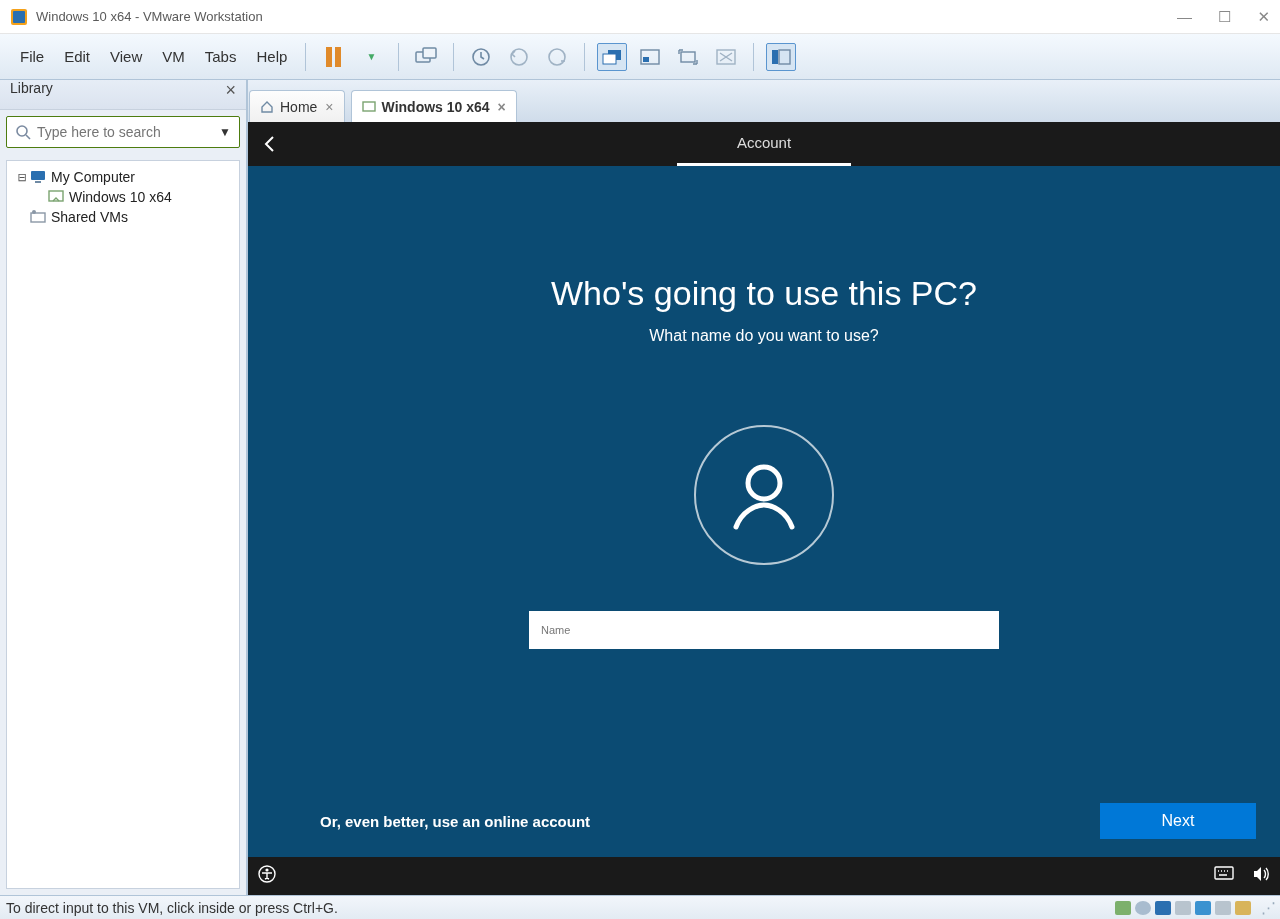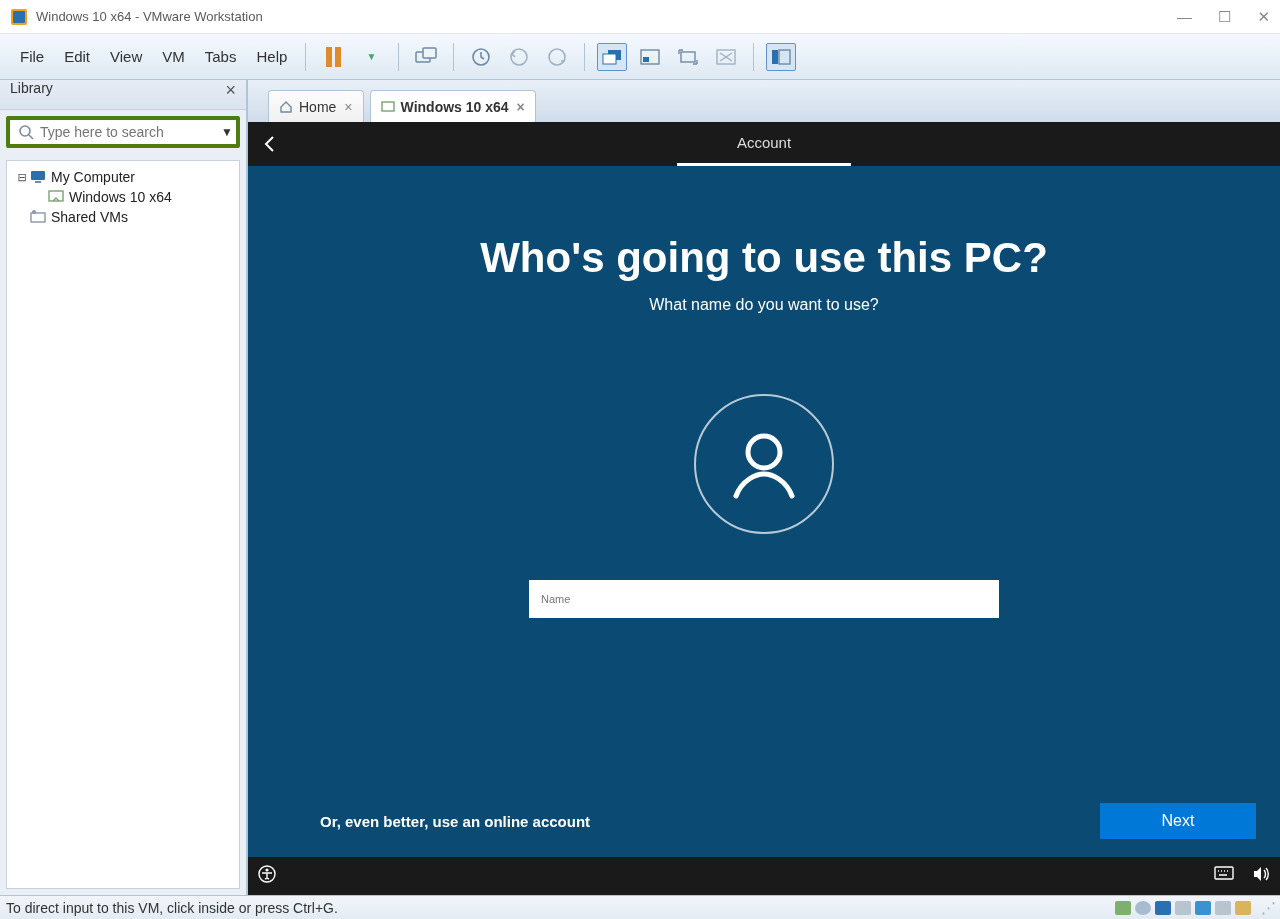--- a/index.html
+++ b/index.html
@@ -34,38 +34,38 @@
 .sidebar {
   width: 248px; background: #eaeff6; border-right: 2px solid #b0c4d8; display: flex; flex-direction: column;
 }
 .library-header {
   height: 30px; display: flex; align-items: flex-start; padding: 0 10px;
   background: linear-gradient(#e6edf6,#dbe3ef); border-bottom: 1px solid #c7d1de; font-size: 14px; color: #333;
 }
 .library-header .close { margin-left: auto; font-size: 18px; cursor: pointer; color: #555; }
 .search-wrap { padding: 6px; }
 .search-box {
-  height: 32px; display: flex; align-items: center; background: #fff; border: 4px solid #4d7c0f; border-radius: 2px; padding: 0 8px;
+  height: 32px; display: flex; align-items: center; background: #fff; border: 1px solid #4d7c0f; border-radius: 2px; padding: 0 8px;
 }
 .search-box svg { flex: 0 0 auto; margin-right: 6px; }
 .search-box input { border: none; outline: none; flex: 1; font-size: 14px; color: #666; background: transparent; }
 .search-box .caret { font-size: 12px; color: #333; cursor: pointer; }
 .tree {
   margin: 6px; flex: 1; background: #fff; border: 1px solid #c7d1de; padding: 6px 4px; font-size: 14px; color: #222;
 }
 .tree-row { display: flex; align-items: center; padding: 2px 2px; cursor: pointer; }
 .tree-row .toggle { width: 14px; text-align: center; color: #555; font-size: 11px; }
 .tree-row .ticon { width: 18px; display: inline-flex; align-items: center; justify-content: center; margin-right: 4px; }
 .tree-row.depth1 { padding-left: 4px; }
 .tree-row.depth2 { padding-left: 36px; }
 
 
 .main { flex: 1; display: flex; flex-direction: column; background: #d9e3ef; }
 .tabstrip {
-  height: 42px; background: linear-gradient(#e9f0f8,#cfdcea); display: flex; align-items: flex-end; padding: 0 20px;
+  height: 42px; background: linear-gradient(#e9f0f8,#cfdcea); display: flex; align-items: flex-end; padding: 0 1px;
 }
 .tab {
   height: 32px; display: inline-flex; align-items: center; padding: 0 10px; margin-right: 6px;
   background: linear-gradient(#fdfdfd,#f0f0f0); border: 1px solid #b0c4d8; border-bottom: none;
   border-top-left-radius: 4px; border-top-right-radius: 4px; font-size: 14px; color: #333; cursor: pointer;
 }
 .tab.active { background: #fff; font-weight: 600; }
 .tab .tab-icon { margin-right: 6px; display: inline-flex; }
 .tab .tab-close { margin-left: 8px; color: #888; font-size: 14px; cursor: pointer; }
 
@@ -76,21 +76,21 @@
 }
 .vm-back { width: 44px; height: 44px; display: flex; align-items: center; justify-content: center; cursor: pointer; color: #fff; font-size: 22px; }
 .vm-topbar .acct-wrap { position: absolute; left: 0; right: 0; display: flex; justify-content: center; }
 .vm-topbar .acct {
   padding: 0 60px; height: 44px; display: flex; align-items: center; color: #ddd; font-size: 15px;
   border-bottom: 3px solid #fff;
 }
 .vm-content {
   flex: 1; background: #0b4b73; color: #fff; display: flex; flex-direction: column; align-items: center; position: relative;
 }
-.vm-heading { font-size: 42px; font-weight: 700; margin-top: 68px; }
+.vm-heading { font-size: 34px; font-weight: 400; margin-top: 108px; }
 .vm-sub { font-size: 16px; margin-top: 14px; font-weight: 400; }
 .vm-avatar {
   width: 140px; height: 140px; border: 2px solid rgba(255,255,255,.7); border-radius: 50%;
   margin-top: 80px; display: flex; align-items: center; justify-content: center;
 }
 .vm-name-wrap { margin-top: 46px; width: 470px; }
 .vm-name {
   width: 100%; height: 38px; background: #fff; border: 2px solid #fff; outline: none;
   padding: 0 10px; font-size: 11px; color: #333;
 }

